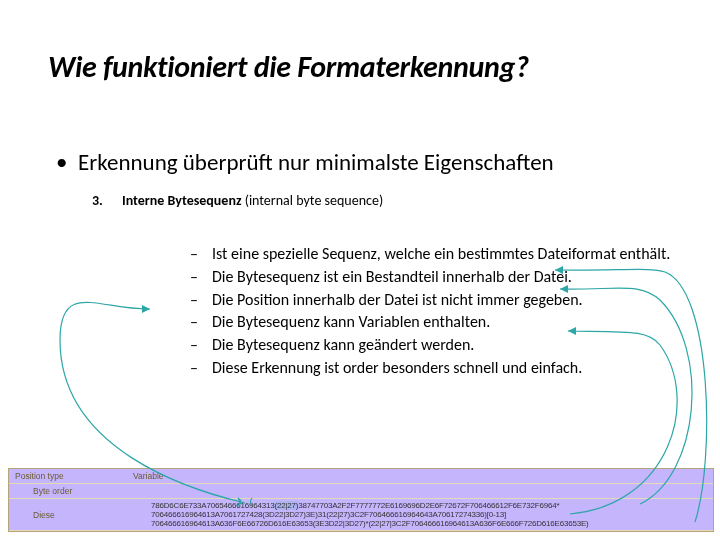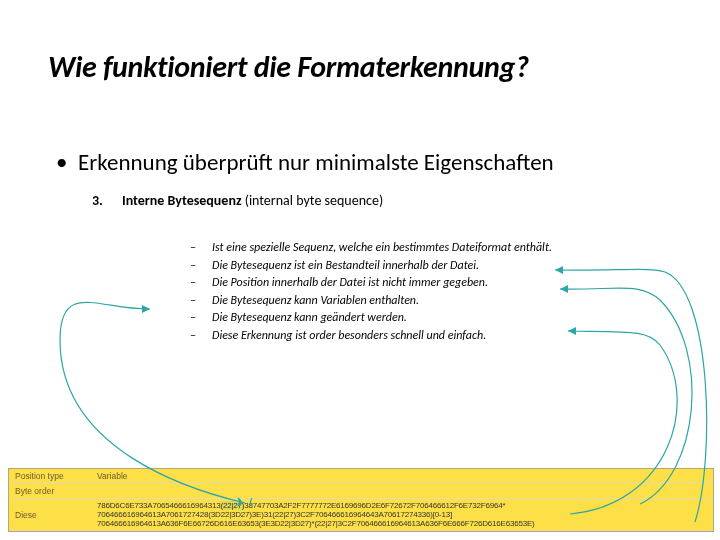--- a/index.html
+++ b/index.html
@@ -40,61 +40,60 @@
   .numitem .num {
     display: inline-block;
     width: 30px;
     font-weight: 700;
   }
   .dashlist {
     position: absolute;
     top: 228px;
     left: 150px;
     width: 520px;
-    font-size: 12px;
+    font-size: 16px;
     line-height: 1.30;
-    font-style: italic;
   }
   .dashlist li {
     list-style: none;
     position: relative;
     padding-left: 22px;
     margin-bottom: 2px;
   }
   .dashlist li::before {
     content: "–";
     position: absolute;
     left: 0;
     top: 0;
   }
 
   .table-wrap {
     position: absolute;
     left: 8px;
     bottom: 8px;
     width: 704px;
-    background: #fde047;
+    background: #c4b5fd;
     border: 1px solid #b8a47a;
     font-family: Verdana, Arial, sans-serif;
     font-size: 8.5px;
     color: #333;
   }
   .table-wrap table {
     border-collapse: collapse;
     width: 100%;
   }
   .table-wrap th {
     text-align: left;
     font-weight: 400;
     color: #6b5a32;
     border-bottom: 1px solid #e4dbb4;
     padding: 2px 6px;
   }
   .table-wrap td {
-    padding: 2px 6px;
+    padding: 2px 24px;
     border-bottom: 1px solid #e4dbb4;
     white-space: nowrap;
     overflow: hidden;
   }
   .table-wrap .lbl {
     width: 70px;
     color: #6b5a32;
   }
   .valcell {
     font-size: 8px;

